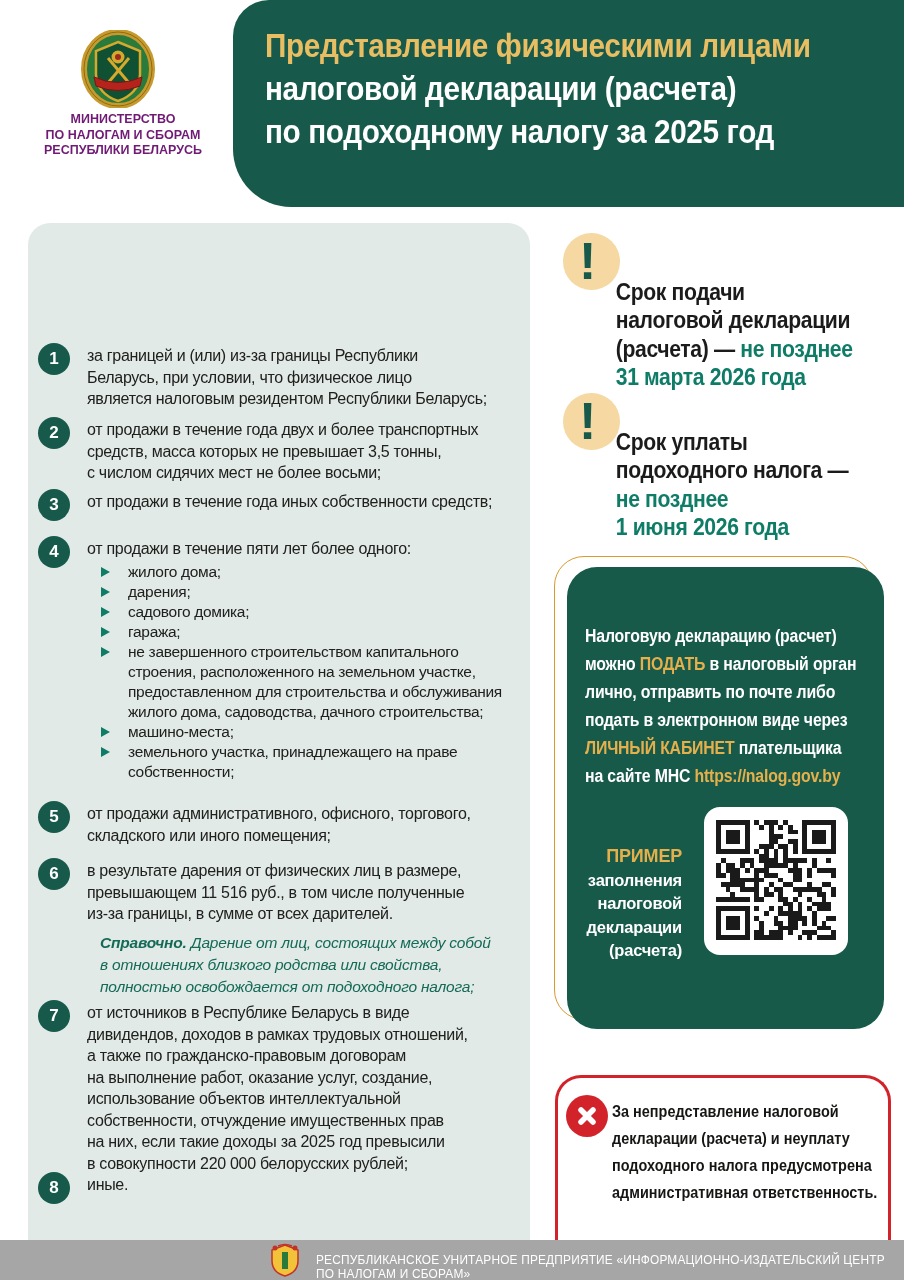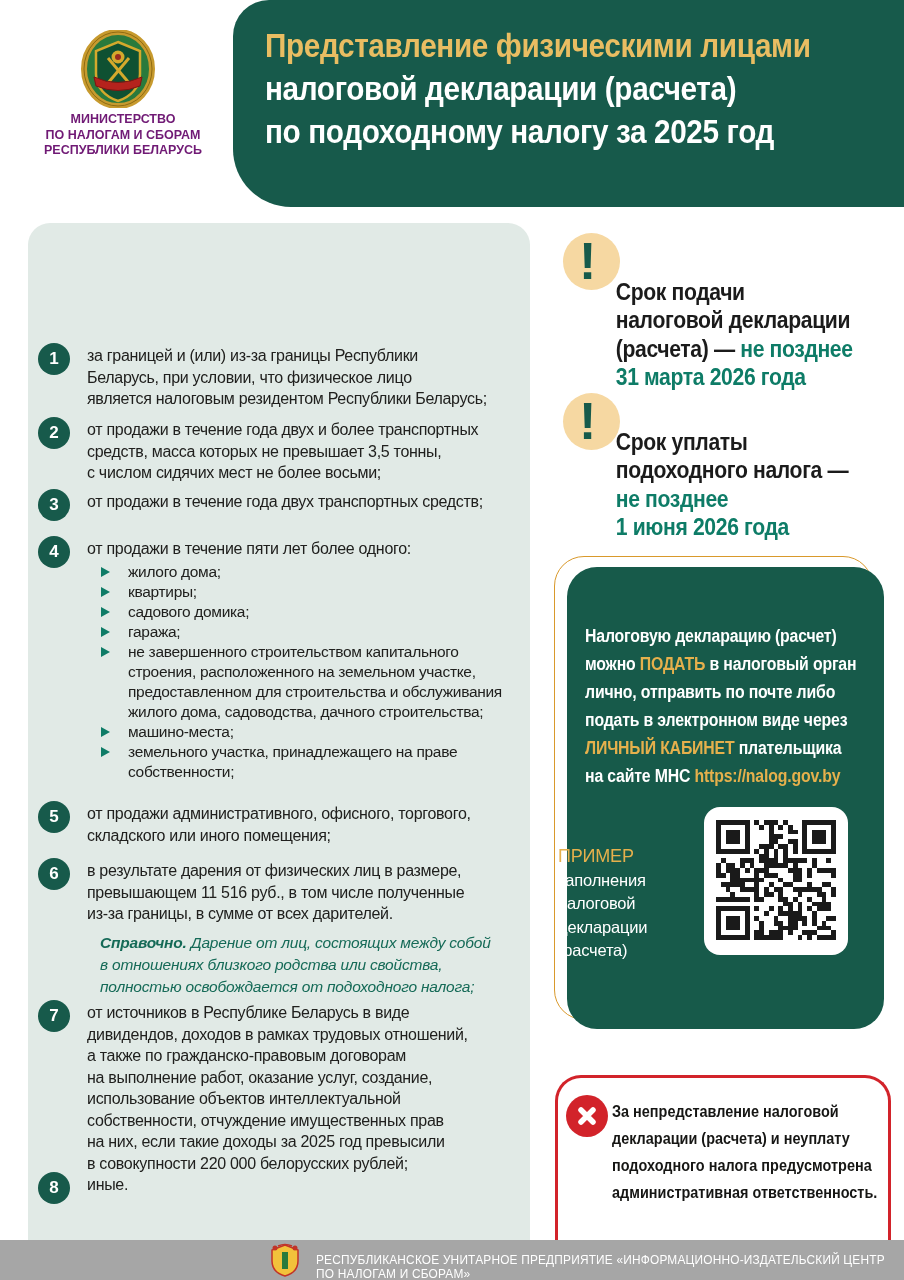--- a/index.html
+++ b/index.html
@@ -52,21 +52,21 @@
                  letter-spacing:-.4px;color:#1b1b1b;}
   .teal{color:#0e7c67;}
 
   
   .gold-outline{left:554px;top:556px;width:317px;height:462px;border:1.5px solid #d9992b;
                 border-radius:30px;}
   .info-box{left:567px;top:567px;width:317px;height:462px;background:#175a4a;border-radius:30px;}
   .info-text{left:585px;top:594px;width:330px;color:#ffffff;font-weight:bold;font-size:18px;
              line-height:28px;letter-spacing:-.2px;}
   .info-link{color:#e5b04c;}
-  .qr-label{left:558px;top:845px;width:124px;text-align:left;color:#ffffff;font-weight:normal;
+  .qr-label{left:558px;top:845px;width:124px;text-align:right;color:#ffffff;font-weight:bold;
             font-size:16.5px;line-height:23.5px;letter-spacing:-.2px;}
   .qr-label .gold{font-size:18px;}
   .qr-box{left:704px;top:807px;width:144px;height:148px;background:#ffffff;border-radius:16px;}
   .qr-box svg{position:absolute;left:12px;top:13px;}
 
   
   .warning-box{left:555px;top:1075px;width:330px;height:165px;background:#ffffff;
                border:3px solid #d2232a;border-bottom:none;border-radius:26px 26px 0 0;}
   .warn-circle{left:566px;top:1095px;width:42px;height:42px;border-radius:50%;background:#d2232a;}
   .warn-circle svg{position:absolute;left:9px;top:9px;}
@@ -118,35 +118,35 @@
 
   <div class="abs list-item" style="top:419px">
     <div class="num-circle">2</div>
     <div class="item-text pre">от продажи в течение года двух и более транспортных
 средств, масса которых не превышает 3,5 тонны,
 с числом сидячих мест не более восьми;</div>
   </div>
 
   <div class="abs list-item" style="top:491px">
     <div class="num-circle">3</div>
-    <div class="item-text pre">от продажи в течение года двух транспортных средств;</div>
+    <div class="item-text pre">от продажи в течение года иных собственности средств;</div>
   </div>
 
   <div class="abs list-item" style="top:538px">
     <div class="num-circle">4</div>
     <div class="item-text">
       <div class="pre">от продажи в течение пяти лет более одного:</div>
       <div class="subitems">
         <div class="subitem">
             <span class="tri"></span>
             <span class="txt pre">жилого дома;</span>
           </div>
         <div class="subitem">
             <span class="tri"></span>
-            <span class="txt pre">квартиры;</span>
+            <span class="txt pre">дарения;</span>
           </div>
         <div class="subitem">
             <span class="tri"></span>
             <span class="txt pre">садового домика;</span>
           </div>
         <div class="subitem">
             <span class="tri"></span>
             <span class="txt pre">гаража;</span>
           </div>
         <div class="subitem">

